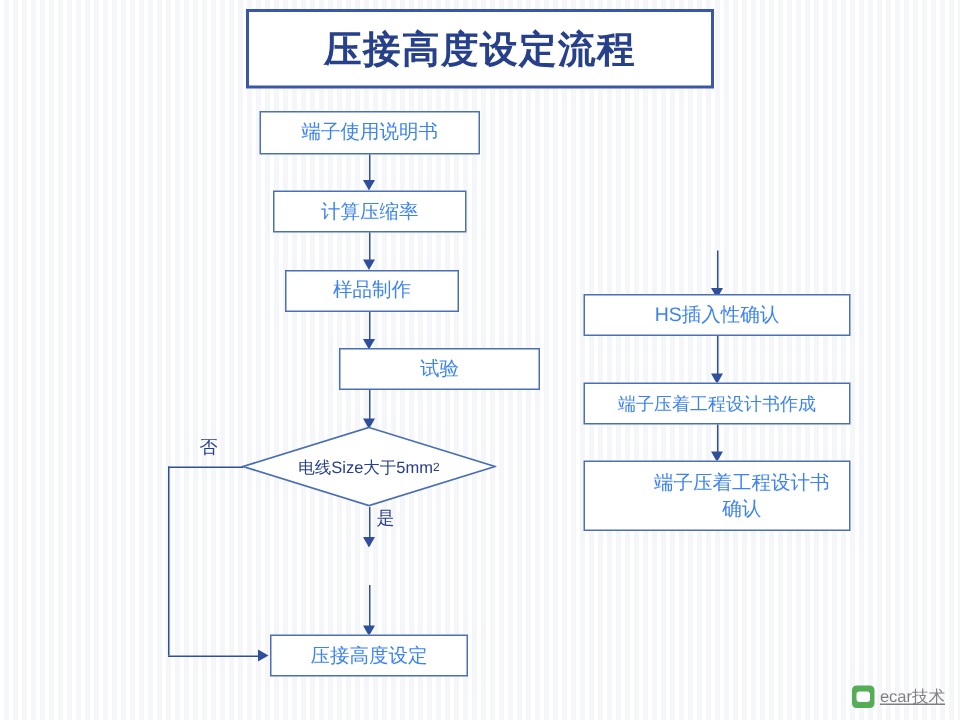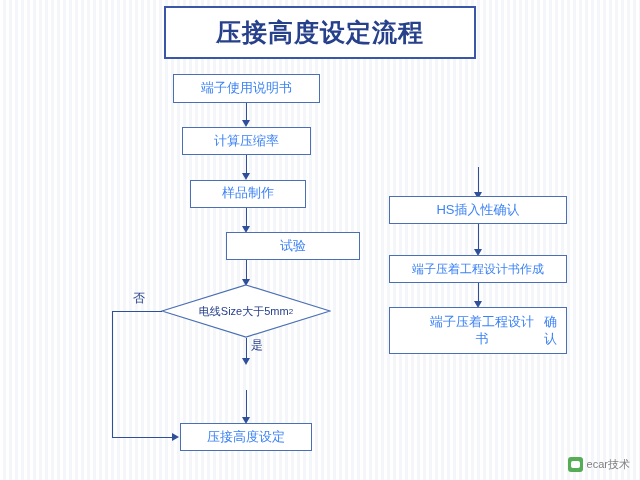--- a/index.html
+++ b/index.html
@@ -59,21 +59,21 @@
     color: #3b82f6;
     font-size: 13px;
     display: flex;
     align-items: center;
     justify-content: center;
     text-align: center;
     line-height: 1.25;
     padding: 0 3px;
   }
   .box.two-line {
-    flex-direction: row;
+    flex-direction: column;
     padding-left: 36px;
   }
 
   
   .diamond-wrap {
     position: absolute;
   }
   .diamond-shape {
     position: absolute;
     left: 0;
@@ -154,20 +154,21 @@
     left: 3px;
     top: 4px;
     width: 9px;
     height: 7px;
     border-radius: 2px;
     background: #ffffff;
   }
   #wm-text {
     color: #6a6a6a;
     font-size: 11px;
+    text-decoration: underline;
   }
 </style>
 </head>
 <body>
 
 <div id="canvas">
 
   <div id="title-bar">
     <span id="title-text">压接高度设定流程</span>
   </div>

